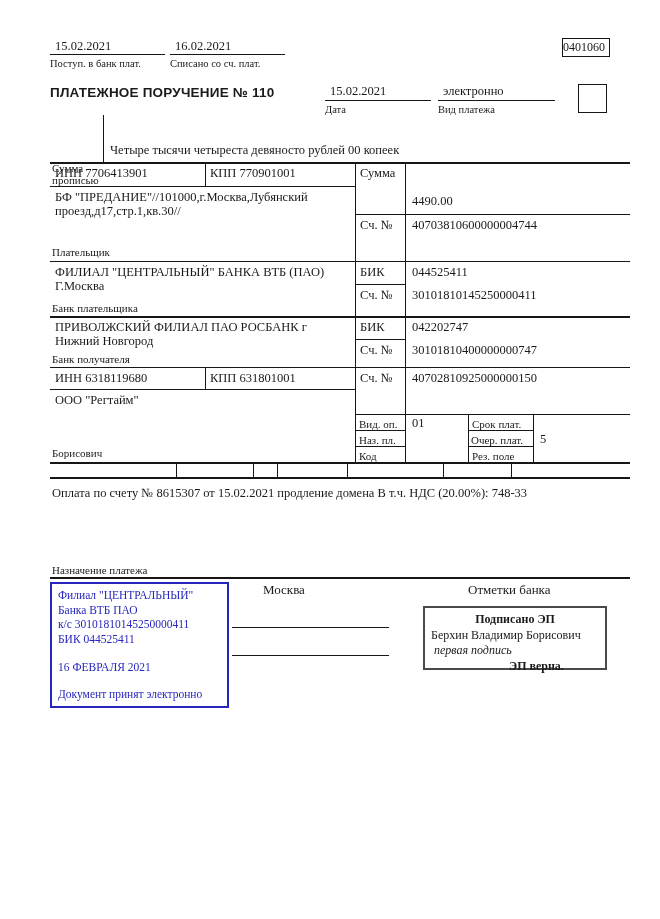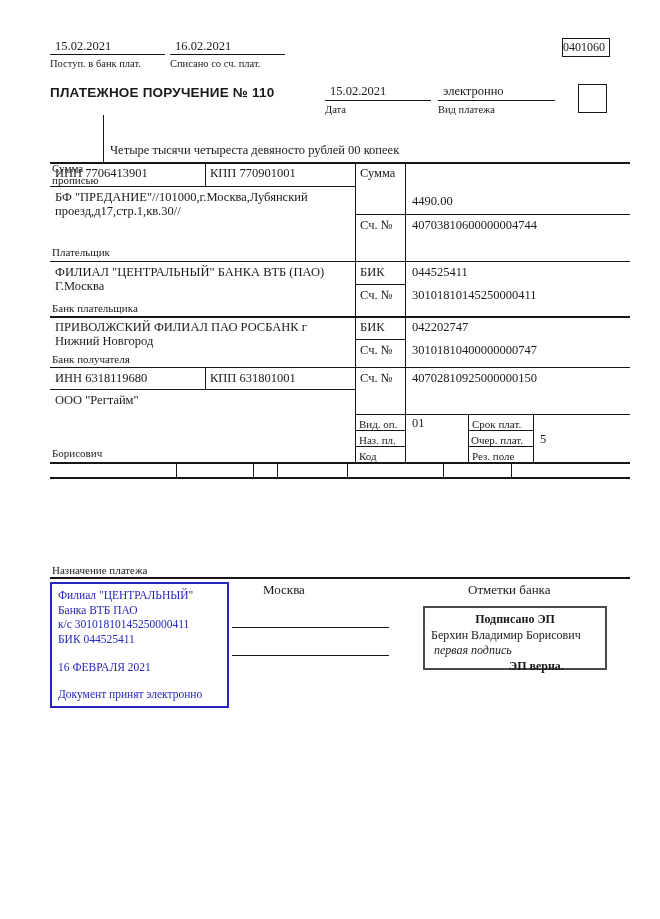--- a/index.html
+++ b/index.html
@@ -143,20 +143,21 @@
   <div class="abs t12" style="left:412px;top:416px;">01</div>
   <div class="abs t11" style="left:472px;top:418px;">Срок плат.</div>
 
   <div class="abs t11" style="left:359px;top:434px;">Наз. пл.</div>
   <div class="abs t11" style="left:471px;top:434px;">Очер. плат.</div>
   <div class="abs t12" style="left:540px;top:432px;">5</div>
 
   <div class="abs t11" style="left:359px;top:450px;">Код</div>
   <div class="abs t11" style="left:472px;top:450px;">Рез. поле</div>
 
+  <div class="abs t12" style="left:52px;top:486px;width:560px;">Оплата по счету № 8615307 от 15.02.2021 продление домена В т.ч. НДС (20.00%): 748-33</div>
   <div class="abs t11" style="left:52px;top:564px;">Назначение платежа</div>
   <div class="hline thick" style="left:50px;top:577px;width:580px;"></div>
 
   <div class="stamp" style="left: 50px; top: 582px; width: 179px; height: 126px; border-color: rgb(38, 38, 189); color: rgb(38, 38, 189);">
     <div>Филиал "ЦЕНТРАЛЬНЫЙ" Банка ВТБ ПАО</div>
     <div>к/с 30101810145250000411</div>
     <div>БИК 044525411</div>
     <div style="margin-top:13px;">16 ФЕВРАЛЯ 2021</div>
     <div style="margin-top:auto;">Документ принят электронно</div>
   </div>

